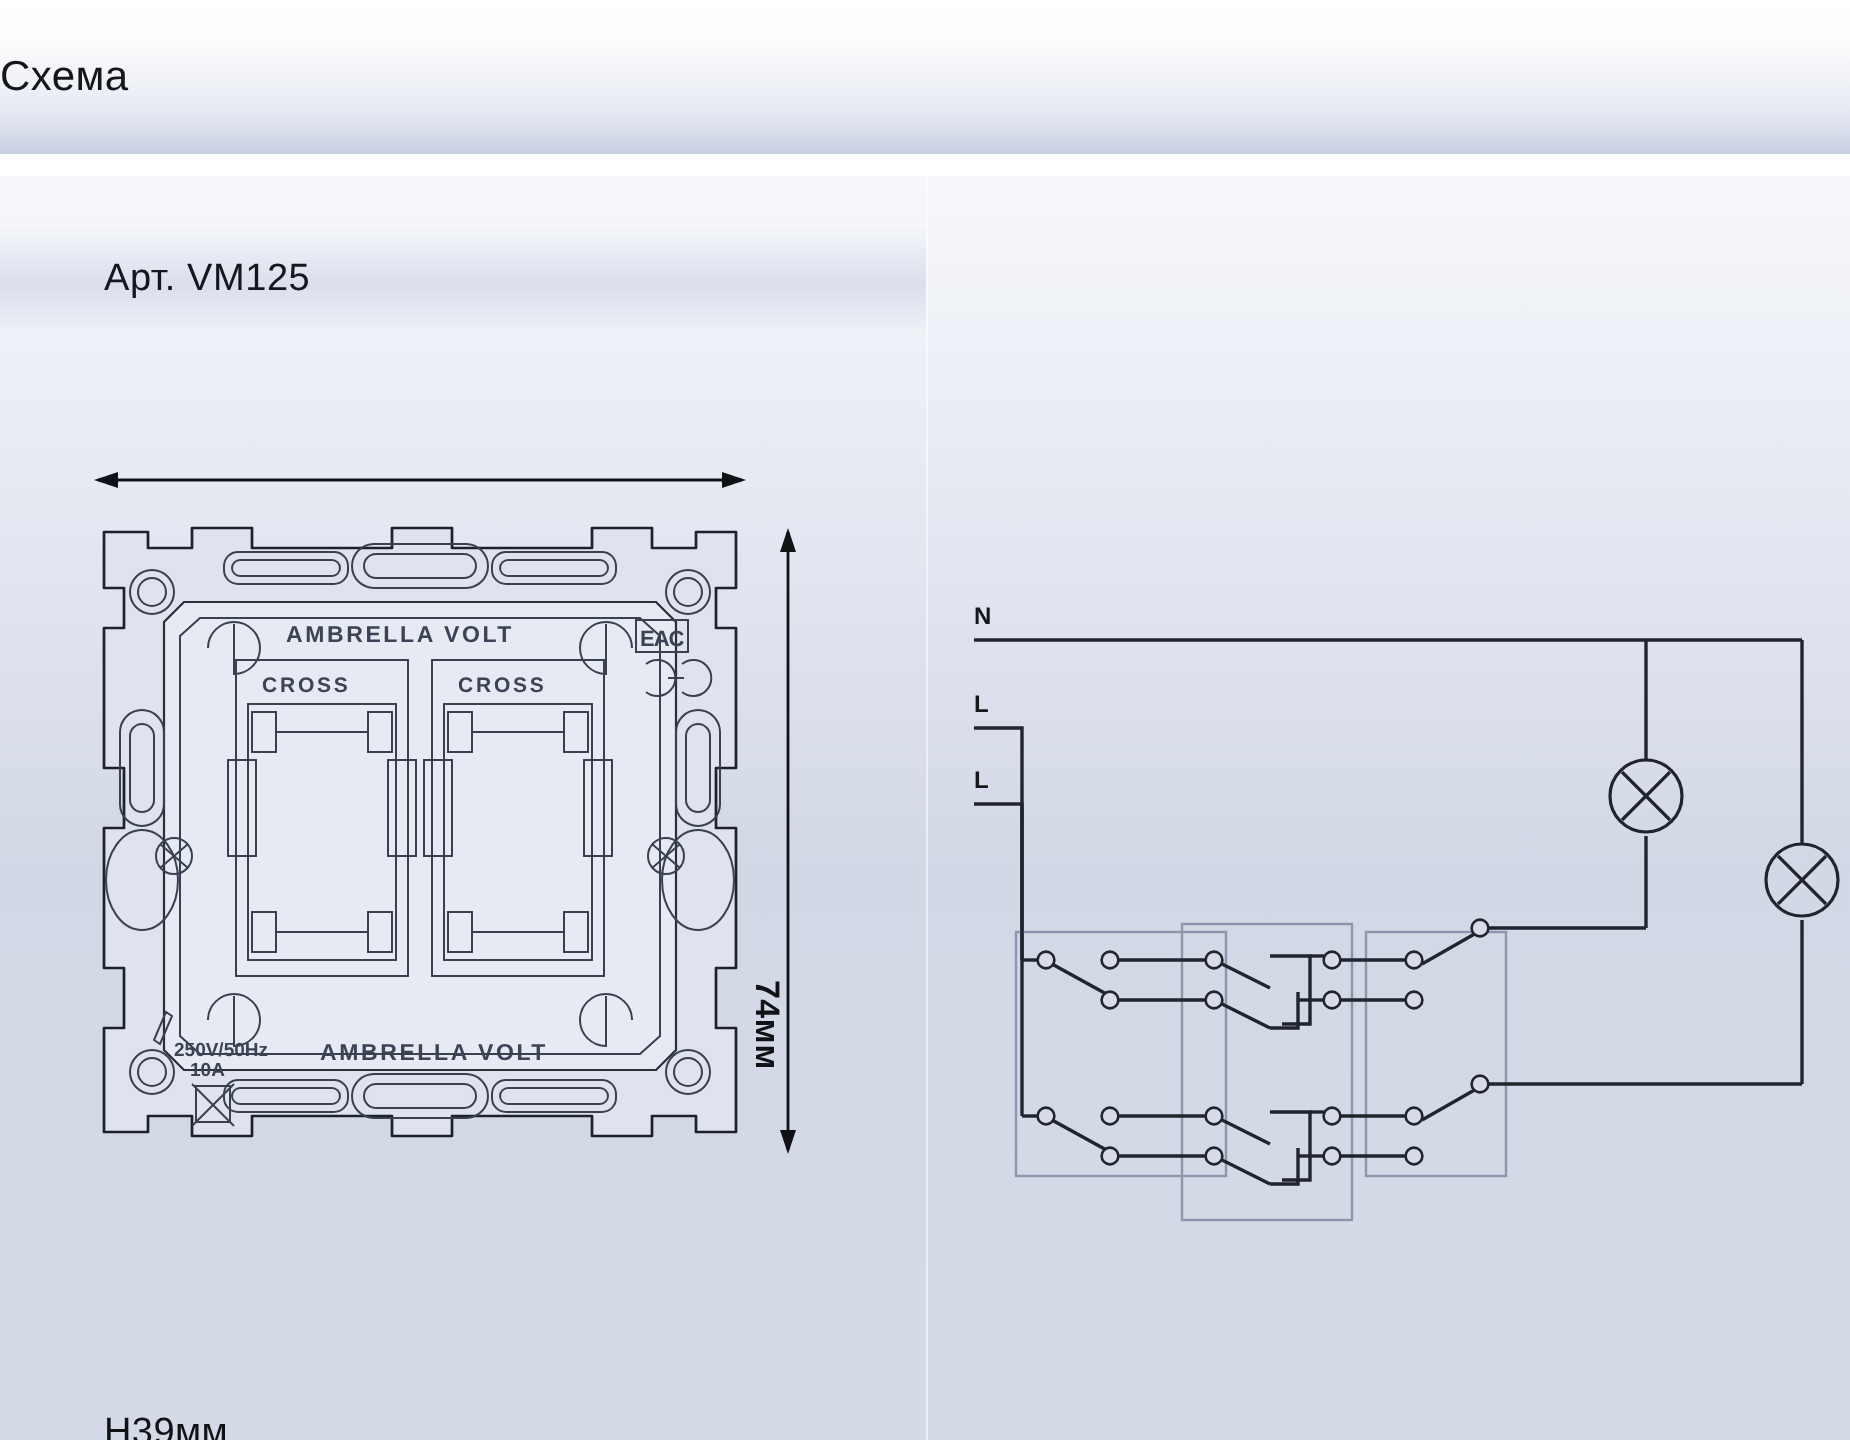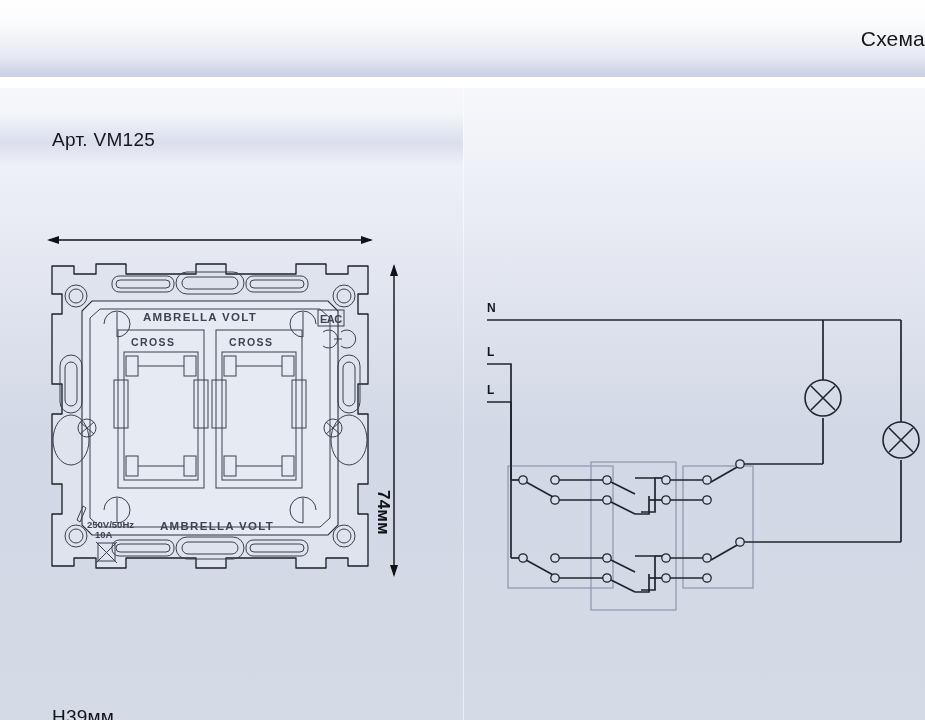--- a/index.html
+++ b/index.html
@@ -15,21 +15,21 @@
     background: linear-gradient(180deg,#ffffff 0%,#f2f4f9 18%,#dde1ed 46%,#d3d8e6 60%,#d5dae7 100%);
   }
 
   
   .header-band {
     position: absolute; left: 0; top: 0; width: 925px; height: 77px;
     display: flex;
   }
   .header-cell {
     flex: 1 1 0;
-    display: flex; align-items: center; justify-content: flex-end;
+    display: flex; align-items: center; justify-content: flex-start;
     background: linear-gradient(180deg,#ffffff 0%,#fbfcfd 28%,#e7eaf3 72%,#c9cfe3 100%);
     position: relative;
   }
   .header-cell + .header-cell::before {
     content:""; position:absolute; left:0; top:0; bottom:0; width:1px;
     background: rgba(255,255,255,.75);
   }
   .header-title {
     font-size: 21px; color: #14161c; letter-spacing: .2px;
   }

